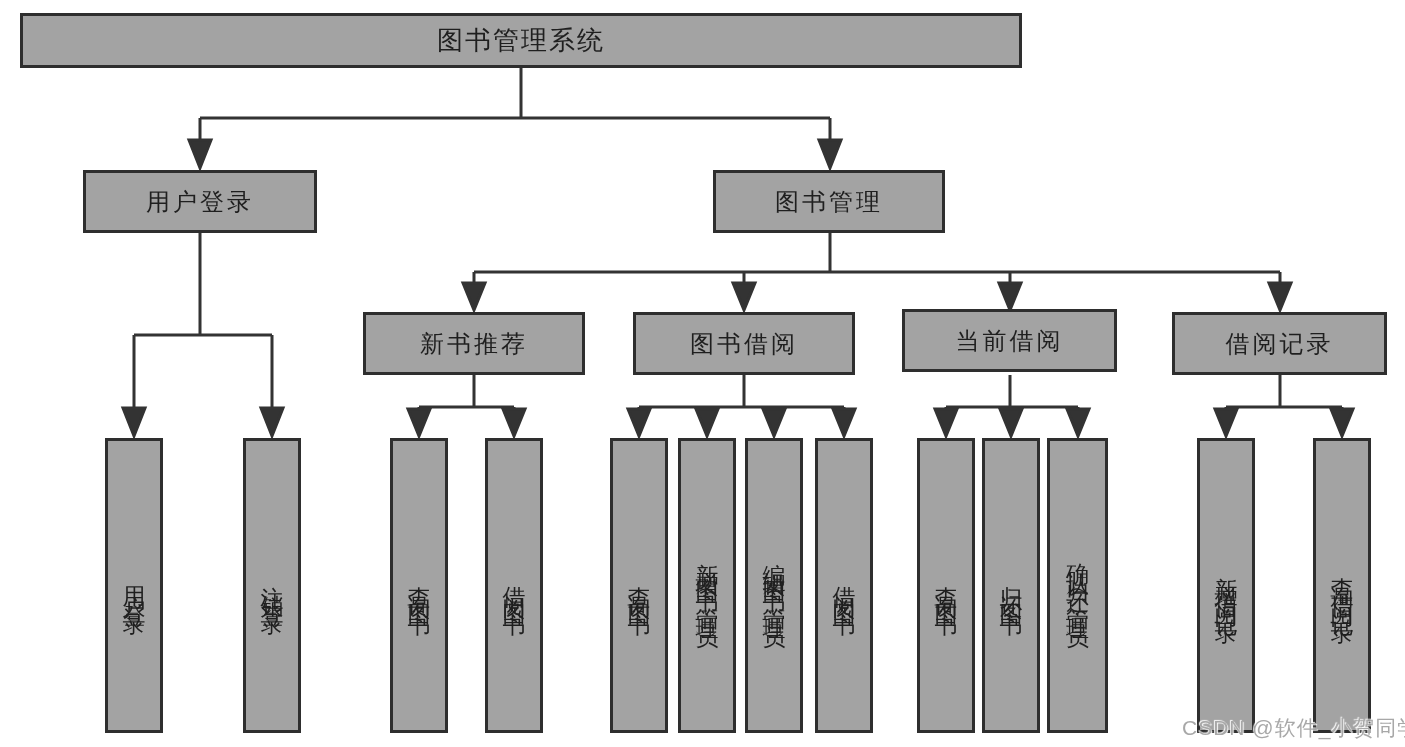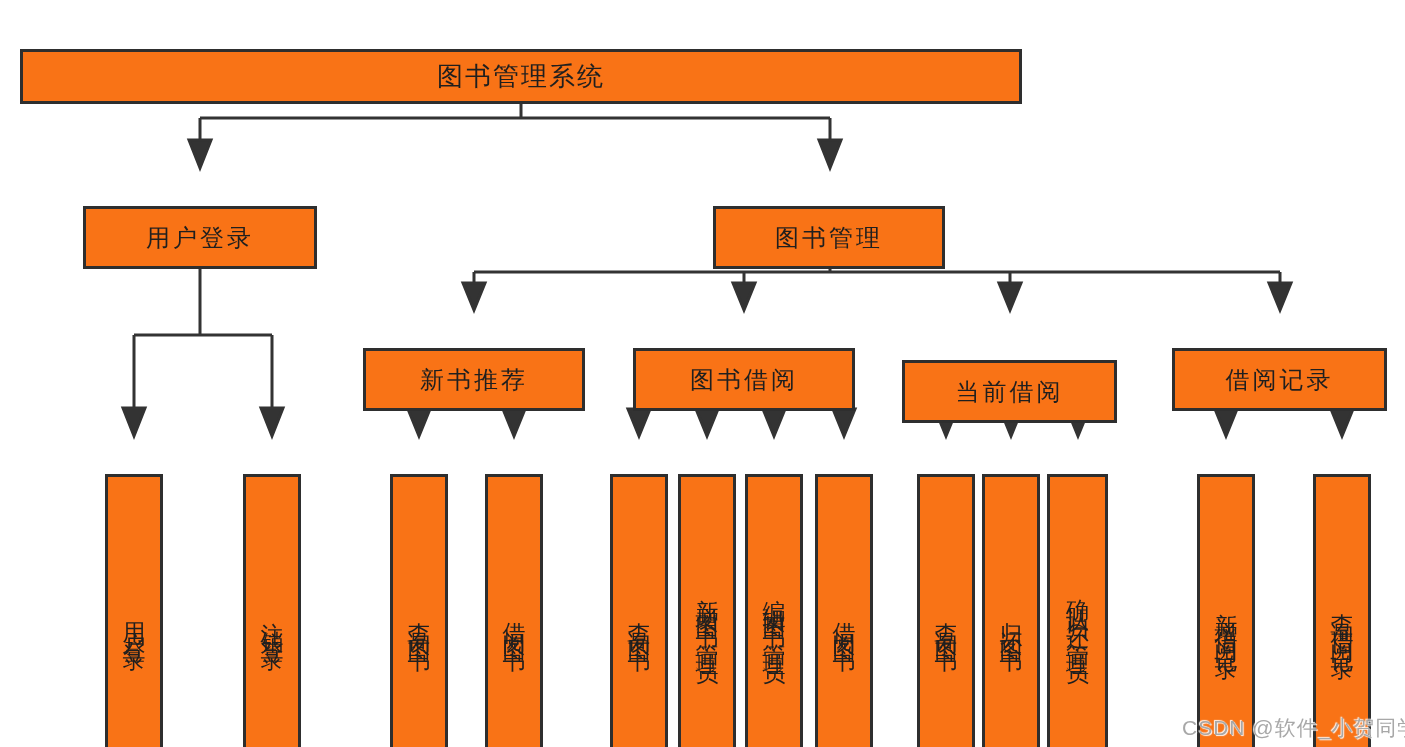--- a/index.html
+++ b/index.html
@@ -13,30 +13,29 @@
   }
   #connectors {
     position: absolute;
     left: 0; top: 0;
     width: 1405px; height: 747px;
     z-index: 1;
   }
   .box {
     position: absolute;
     box-sizing: border-box;
-    background: #f97316;
+    background: #a3a3a3;
     border: 3px solid #2e2e2e;
     color: #1f1f1f;
     display: flex;
     align-items: center;
     justify-content: center;
     z-index: 2;
     text-align: center;
     white-space: nowrap;
-    margin-top: 36px;
   }
   .h-label { font-size: 24px; letter-spacing: 3px; }
   .root-label { font-size: 26px; letter-spacing: 2px; }
   .leaf {
     top: 438px;
     height: 295px;
     width: 58px;
   }
   .leaf span {
     writing-mode: vertical-rl;
@@ -115,21 +114,21 @@
     </g>
   </svg>
 
   <div class="box root-label" style="left:20px; top:13px; width:1002px; height:55px;">图书管理系统</div>
 
   <div class="box h-label" style="left:83px; top:170px; width:234px; height:63px;">用户登录</div>
   <div class="box h-label" style="left:713px; top:170px; width:232px; height:63px;">图书管理</div>
 
   <div class="box h-label" style="left:363px; top:312px; width:222px; height:63px;">新书推荐</div>
   <div class="box h-label" style="left:633px; top:312px; width:222px; height:63px;">图书借阅</div>
-  <div class="box h-label" style="left:902px; top:324px; width:215px; height:63px;">当前借阅</div>
+  <div class="box h-label" style="left:902px; top:309px; width:215px; height:63px;">当前借阅</div>
   <div class="box h-label" style="left:1172px; top:312px; width:215px; height:63px;">借阅记录</div>
 
   <div class="box leaf" style="left:105px;">
     <span>用户登录</span>
     </div>
   <div class="box leaf" style="left:243px;">
     <span>注销登录</span>
     </div>
   <div class="box leaf" style="left:390px;">
     <span>查询图书</span>

